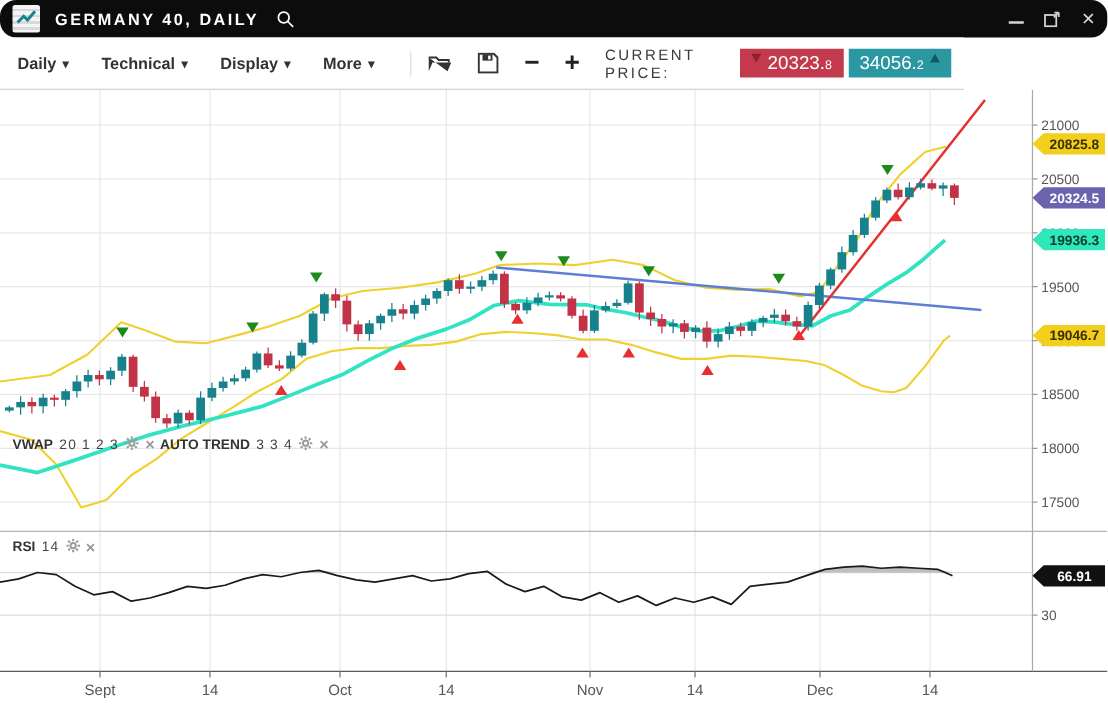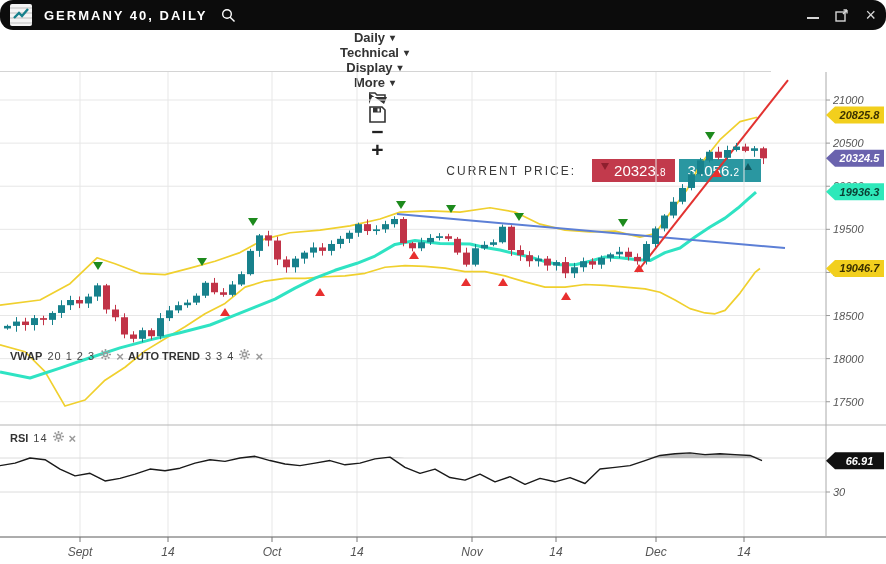--- a/index.html
+++ b/index.html
@@ -16,43 +16,43 @@
   #title { color:#fff; font-size:13px; font-weight:700; letter-spacing:2px; }
   .tb-search { margin-left:14px; display:flex; align-items:center; }
   #win-controls { margin-left:auto; display:flex; align-items:center; gap:16px; }
   .winbtn { color:#d6d6d6; cursor:pointer; display:flex; align-items:center; }
   .min-glyph { width:12px; height:8px; border-bottom:2px solid #d6d6d6; }
   .close-glyph { font-size:18px; line-height:14px; }
 
   
   #toolbar { position:absolute; top:30px; left:0; width:771px; height:42px;
     background:#fff; border-bottom:1px solid #d4d4d4; display:flex; align-items:center;
-    padding:0 10px 0 14px;flex-direction:column; }
+    padding:0 10px 0 14px; }
   .menu { display:flex; align-items:center; gap:5px; margin-right:26px;
     font-size:13px; font-weight:700; color:#333; cursor:pointer; }
   .caret { font-size:10px; color:#333; }
   .tool-sep { width:1px; height:20px; background:#e0e0e0; margin:0 14px 0 2px; }
   .toolbtn { margin-right:20px; display:flex; align-items:center; cursor:pointer; color:#333; }
   .zoombtn { font-size:21px; font-weight:700; color:#222; line-height:18px; }
   #price-zone { margin-left:auto; display:flex; align-items:center;justify-content:space-between; }
   #current-price-label { font-size:12px; letter-spacing:2px; color:#3a3a3a; margin-right:16px; }
   .px-badge { height:23px; display:flex; align-items:center; padding:0 9px;
     color:#fff; font-size:15px; font-weight:400; }
   .px-badge .small-dec { font-size:10px; margin-top:4px; }
   #bid-badge { margin-right:4px; }
   .arrow { width:0; height:0; border-left:4px solid transparent; border-right:4px solid transparent; }
   .arrow.down { border-top:7px solid #8e1f2e; margin-right:5px; margin-top:-8px; }
   .arrow.up   { border-bottom:7px solid #125a62; margin-left:5px; margin-bottom:8px; }
 
   
-  #chart-wrap { position:absolute; top:72px; left:0; width:886px; height:492px;font-style:italic; }
+  #chart-wrap { position:absolute; top:72px; left:0; width:886px; height:492px; }
   svg text { font-family:"Liberation Sans", sans-serif; }
 
   
-  .ind-label { position:absolute; display:flex; align-items:flex-end; gap:5px;
+  .ind-label { position:absolute; display:flex; align-items:center; gap:5px;
     font-size:11px; color:#333; background:rgba(255,255,255,.0); }
   .ind-name { font-weight:700; }
   .ind-params { color:#444; letter-spacing:1px; }
   .ind-x { color:#9a9a9a; font-size:13px; font-weight:700; line-height:10px; cursor:pointer; }
   #vwap-label { top:349px; left:10px; }
   #autotrend-label { top:349px; left:128px; }
   #rsi-label { top:431px; left:10px; }
 </style>
 </head>
 <body>

